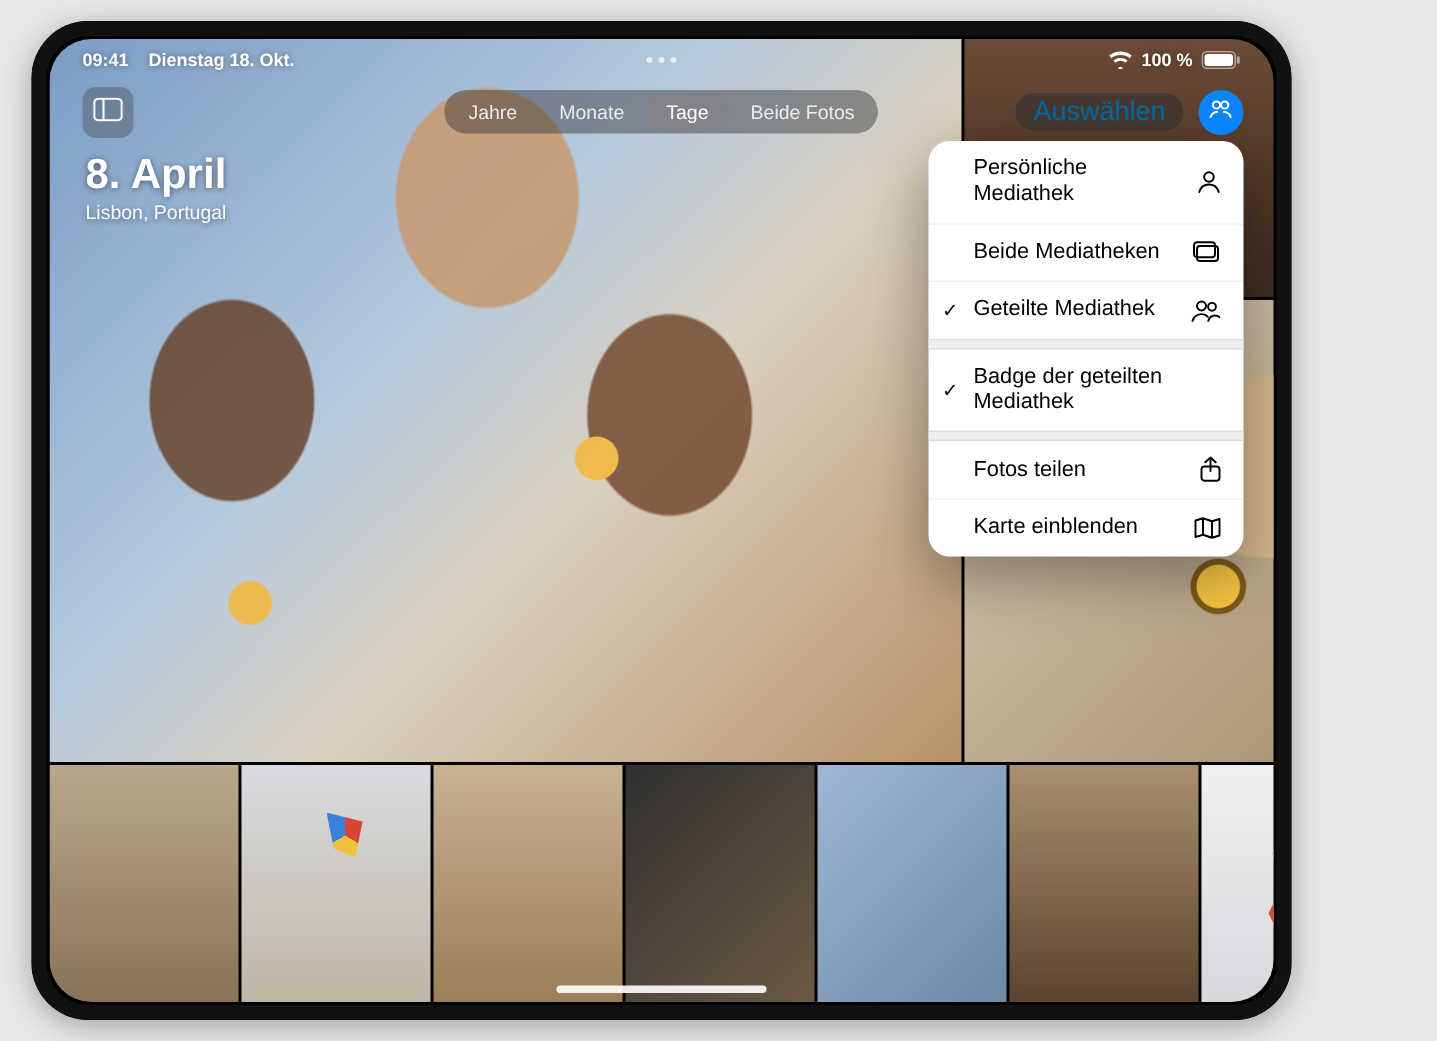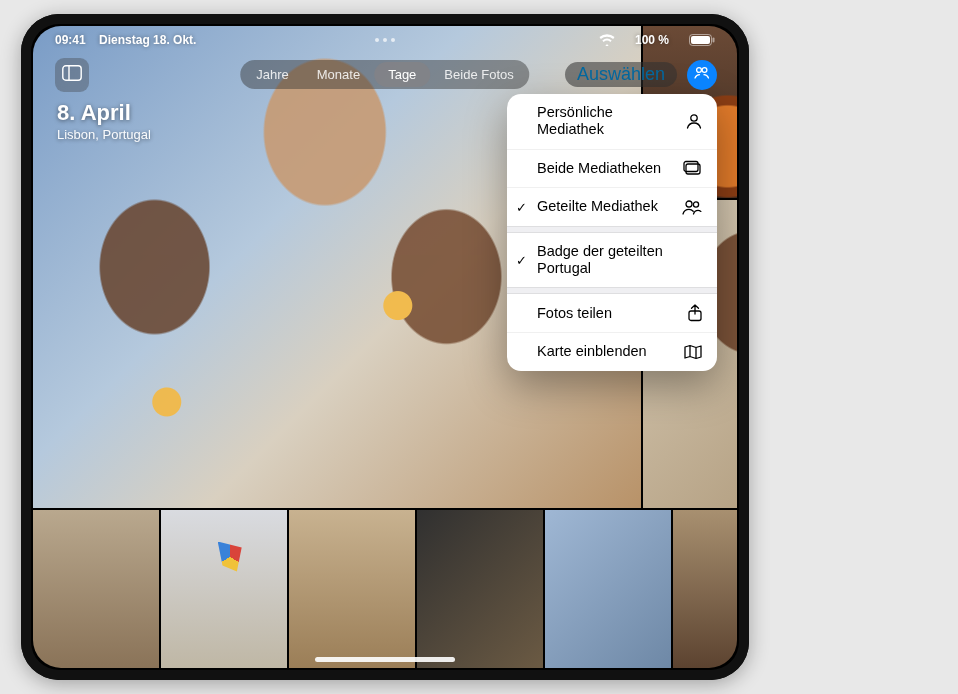--- a/index.html
+++ b/index.html
@@ -1,21 +1,21 @@
 <!DOCTYPE html>
 <html><head>
 <meta charset="utf-8">
 <style>
   * { box-sizing: border-box; margin: 0; padding: 0; }
   html, body { width: 958px; height: 694px; background: #e8e8e8; font-family: -apple-system, "Helvetica Neue", Helvetica, Arial, sans-serif; overflow: hidden; }
 
   .device {
     position: absolute;
     left: 21px; top: 14px;
-    width: 728px; height: 666px;
+    width: 840px; height: 666px;
     background: #000;
     border-radius: 38px;
     box-shadow: 0 4px 20px rgba(0,0,0,.3), inset 0 0 0 10px #111;
     overflow: hidden;
   }
   .screen {
     position: absolute;
     left: 12px; right: 12px; top: 12px; bottom: 12px;
     background: #000;
     border-radius: 28px;
@@ -32,21 +32,21 @@
     justify-content: space-between;
     padding: 4px 22px 0;
     font-size: 12px;
     font-weight: 600;
     color: #fff;
     z-index: 20;
     text-shadow: 0 0 4px rgba(0,0,0,.4);
   }
   .statusbar .center { position:absolute; left:50%; transform:translateX(-50%); display:flex; gap:2px; }
   .statusbar .center .dot { width:4px; height:4px; border-radius:50%; background:#fff; opacity:.7; margin:0 1px; }
-  .statusbar .right { display:flex; align-items:center; gap:20px; }
+  .statusbar .right { display:flex; align-items:center; gap:6px; }
   .wifi-icon svg, .battery-icon svg { display:block; }
 
   
   .grid {
     position: absolute;
     inset: 0;
   }
   .tile { position:absolute; overflow:hidden; }
 
   
@@ -85,21 +85,21 @@
     background: rgba(60,60,60,.35);
     backdrop-filter: blur(6px);
     display:flex; align-items:center; justify-content:center;
     z-index:15;
   }
   .date-block {
     position:absolute; top:74px; left:24px;
     color:#fff; z-index:15;
     text-shadow: 0 1px 4px rgba(0,0,0,.5);
   }
-  .date-block .date { font-size:22px; font-weight:700; line-height:1.15; }
+  .date-block .date { font-size:28px; font-weight:700; line-height:1.15; }
   .date-block .loc  { font-size:13px; font-weight:500; opacity:.95; margin-top:2px; }
 
   .segmented {
     position:absolute; top:34px; left:50%; transform:translateX(-50%);
     display:flex; align-items:center;
     background: rgba(50,50,50,.45);
     border-radius:18px; padding:2px;
     z-index:15;
   }
   .segmented .seg {
@@ -264,21 +264,21 @@
               <circle cx="15" cy="5.5" r="2.6" fill="none" stroke="#000" stroke-width="1.3"></circle>
               <path d="M2 15c1-3.3 3.6-4.6 6-4.6 1.6 0 3.1.6 4.2 1.8M12.5 15c.8-2.6 2.7-3.7 4.5-3.7 1 0 2 .4 2.9 1.1" fill="none" stroke="#000" stroke-width="1.3" stroke-linecap="round"></path>
             </svg>
         </span>
       </div>
 
       <div class="sep"></div>
 
       <div class="row wrap">
         <span class="check">✓</span>
-        <span class="label">Badge der geteilten Portugal</span>
+        <span class="label">Badge der geteilten Mediathek</span>
       </div>
 
       <div class="sep"></div>
 
       <div class="row">
         <span class="label">Fotos teilen</span>
         <span class="ricon">
           <svg width="16" height="18" viewBox="0 0 16 18">
               <path d="M8 1v9M4.5 4.2 8 1l3.5 3.2" fill="none" stroke="#000" stroke-width="1.3" stroke-linecap="round" stroke-linejoin="round"></path>
               <rect x="2" y="7" width="12" height="9.5" rx="2" fill="none" stroke="#000" stroke-width="1.3"></rect>

